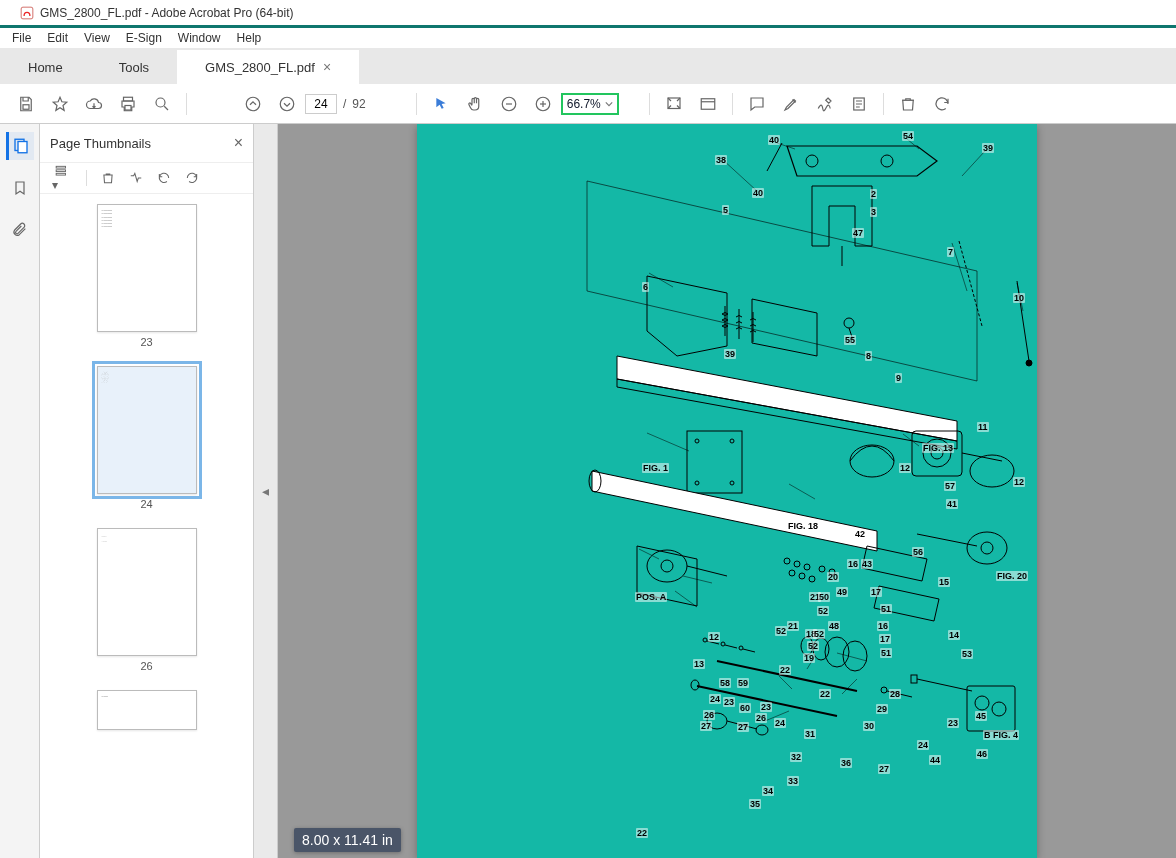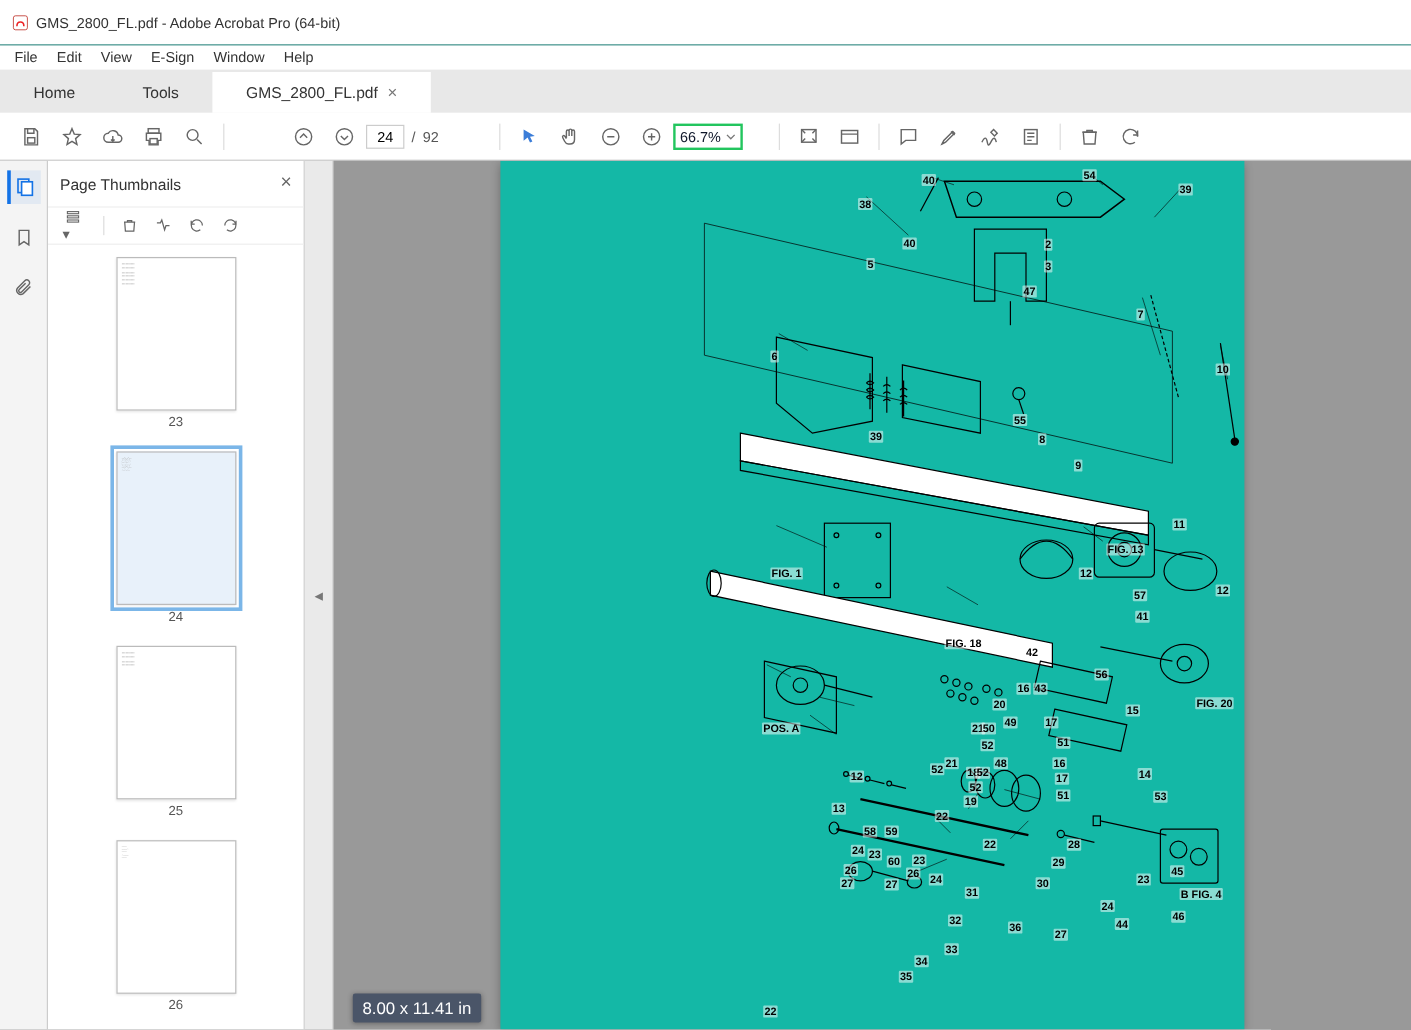--- a/index.html
+++ b/index.html
@@ -1,19 +1,19 @@
 <!DOCTYPE html>
 <html><head>
 <meta charset="utf-8">
 <style>
 * { margin: 0; padding: 0; box-sizing: border-box; font-family: "Segoe UI", Arial, sans-serif; }
 body { width: 1176px; height: 858px; overflow: hidden; background: #fff; display: flex; flex-direction: column; font-size: 12px; color: #333; }
 
 
-.title-bar { height: 38px; background: #fff; display: flex; align-items: center; padding-left: 10px; border-bottom: 1px solid #0f766e; }
+.title-bar { height: 28px; background: #fff; display: flex; align-items: center; padding-left: 20px; border-bottom: 3px solid #0f766e; }
 .title-bar .app-icon { width: 14px; height: 14px; margin-right: 6px; display: inline-flex; }
 .title-text { font-size: 12px; color: #333; }
 
 
 .menu-bar { height: 20px; background: #fff; display: flex; align-items: center; padding-left: 4px; }
 .menu-bar span { padding: 2px 8px; cursor: pointer; font-size: 12px; }
 
 
 .tab-bar { height: 36px; background: #e8e8e8; display: flex; align-items: flex-end; }
 .tab { height: 34px; padding: 0 28px; display: flex; align-items: center; font-size: 13px; color: #333; cursor: pointer; }
@@ -295,26 +295,20 @@
         <div class="thumb">
             <div class="thumb-content">▪▪▪▪▪▪▪▪▪▪<br>▪▪▪▪▪▪▪▪▪▪<br>▪▪▪▪▪▪▪▪▪▪<br>▪▪▪▪▪▪▪▪▪▪<br>▪▪▪▪▪▪▪▪▪▪<br>▪▪▪▪▪▪▪▪▪▪</div>
           </div>
         <div class="thumb-label">23</div>
       </div>
       <div>
         <div class="thumb selected">
             <div class="thumb-content" style="font-size:2px;line-height:1">⎯⎯╲╱⎯⎯<br>╱○╲○○╲<br>⎯⎯○⎯⎯○<br>╲○╱○○╱<br>⎯⎯╱╲⎯⎯<br>○⎯○⎯○⎯</div>
           </div>
         <div class="thumb-label">24</div>
-      </div>
-      <div>
-        <div class="thumb">
-            <div class="thumb-content">▪▪▪▪▪▪▪▪▪▪<br>▪▪▪▪▪▪▪▪▪▪<br>▪▪▪▪▪▪▪▪▪▪<br>▪▪▪▪▪▪▪▪▪▪</div>
-          </div>
-        <div class="thumb-label">25</div>
       </div>
       <div>
         <div class="thumb">
             <div class="thumb-content" style="font-size:2px">⎯⎯⎯⎯<br>═══○<br>⎯⎯⎯⎯<br>○═══<br>⎯⎯⎯⎯</div>
           </div>
         <div class="thumb-label">26</div>
       </div>
       <div>
         <div class="thumb" style="height:40px">
             <div class="thumb-content">▪▪▪▪▪▪</div>

